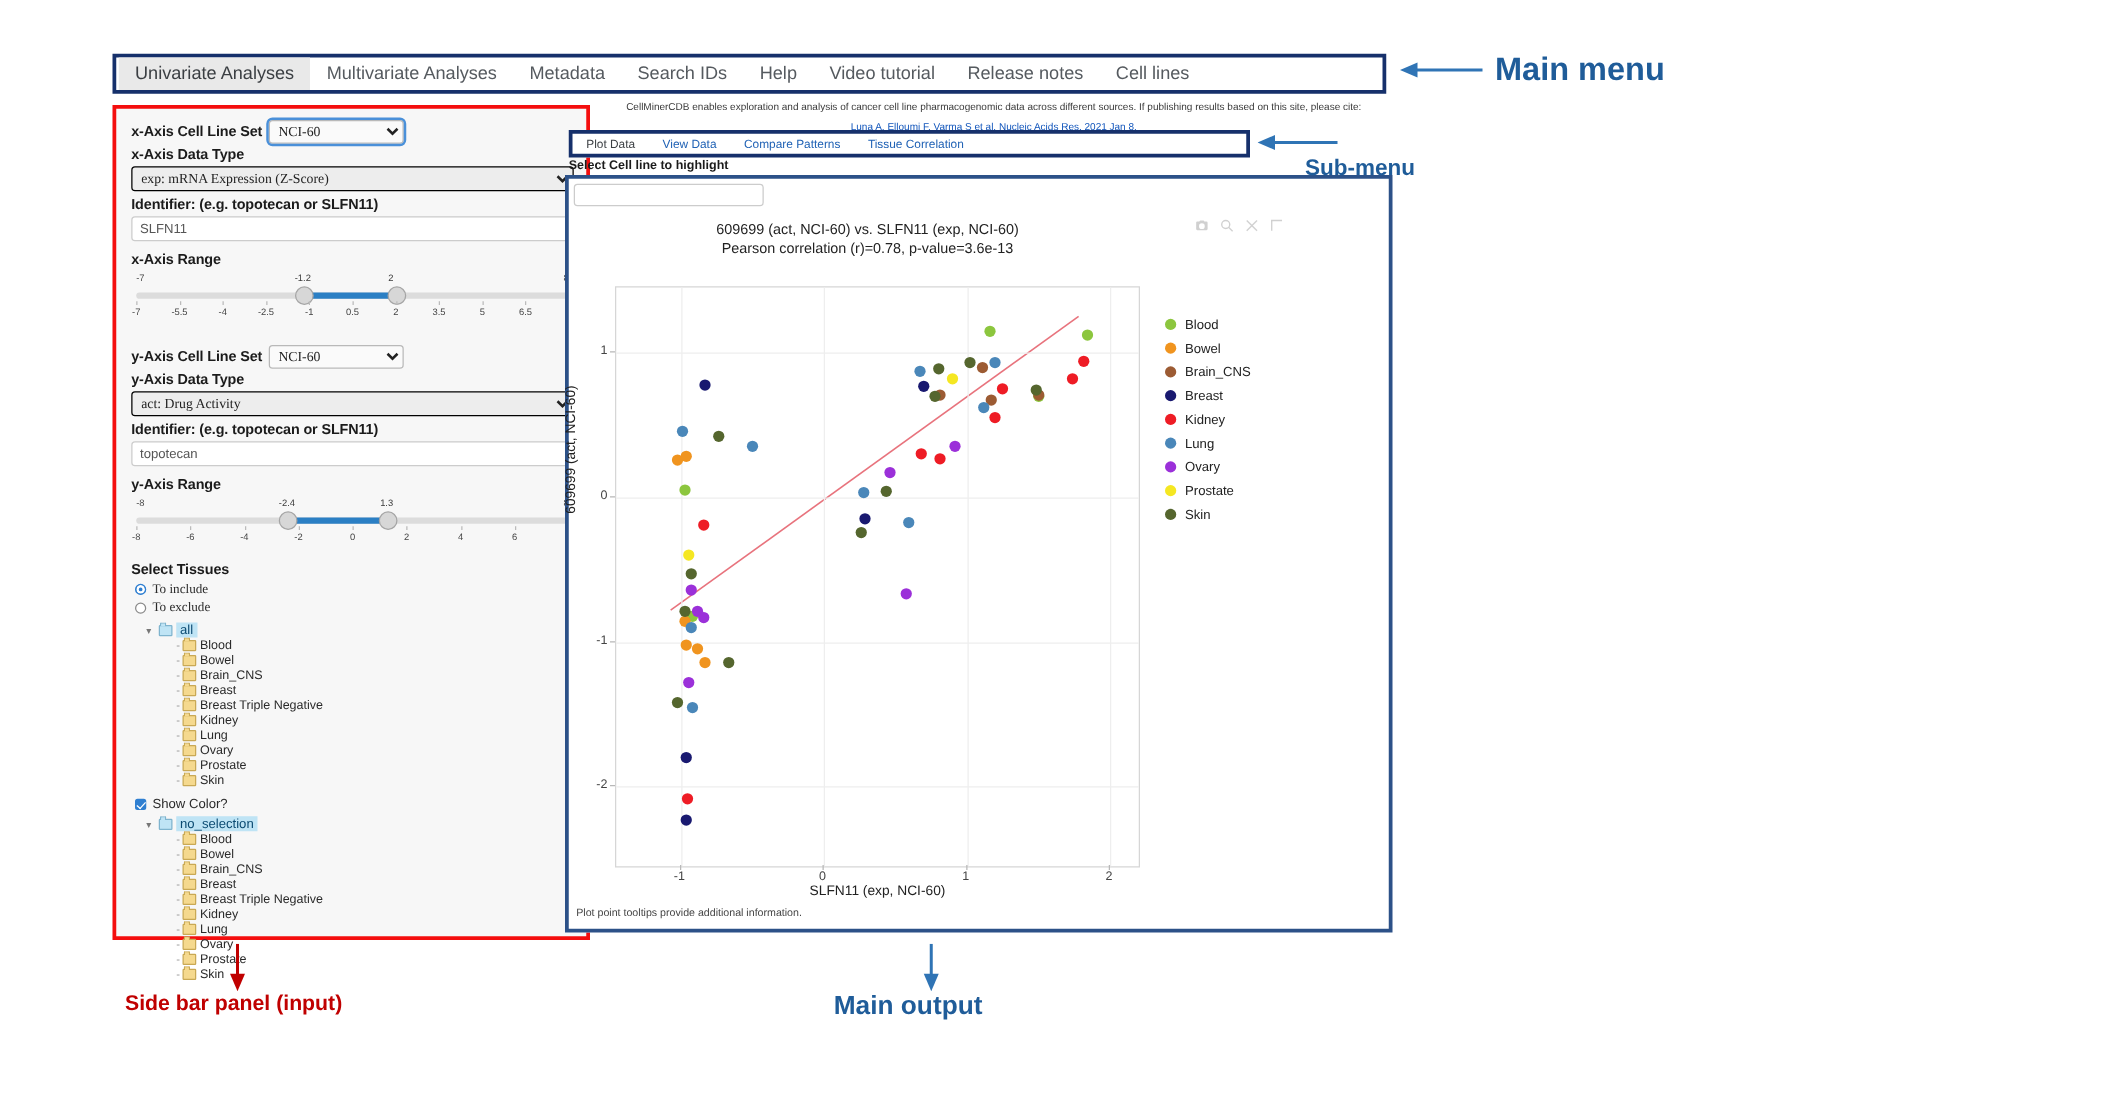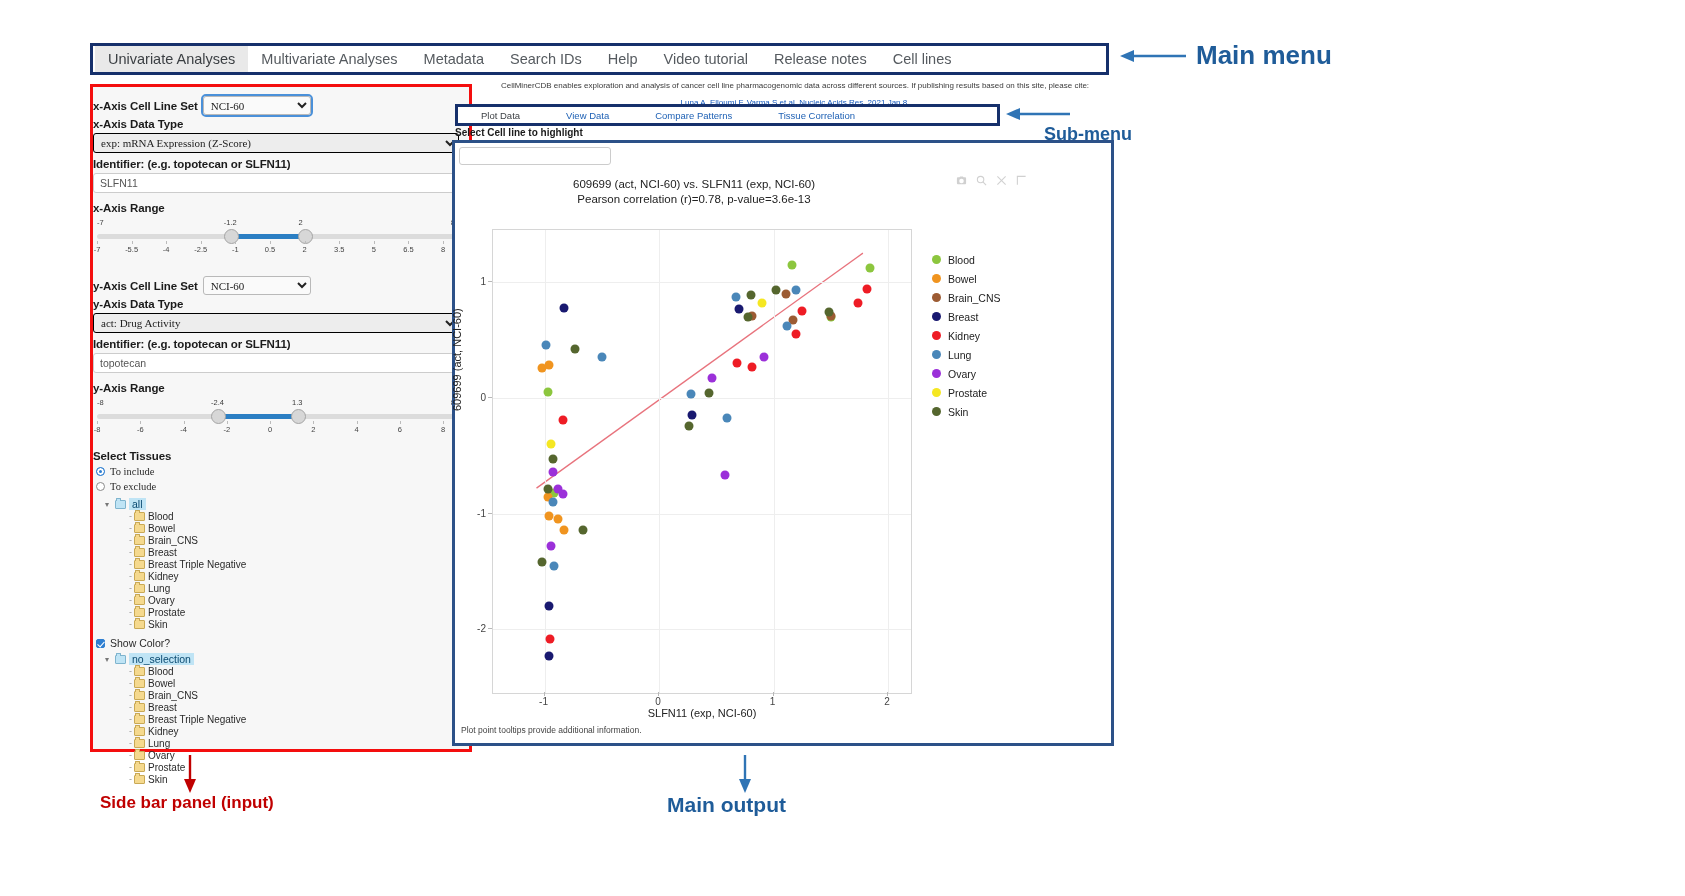--- a/index.html
+++ b/index.html
@@ -17,21 +17,21 @@
   .menu-item{
     font-size:14.5px;color:#555a5f;padding:6px 13px;line-height:14px;
     white-space:nowrap;cursor:pointer;
   }
   .menu-item.active{background:#e9e9e9;color:#3b3f43;}
   
   #sidebar{
     position:absolute;left:90px;top:84px;width:382px;height:668px;
     border:3px solid #f40e0e;box-sizing:border-box;background:#f7f7f7;
   }
-  .sb-pad{padding:9px 10px 6px 0;}
+  .sb-pad{padding:9px 10px 6px 12px;}
   .sb-label{font-size:11.5px;font-weight:bold;color:#1b1b1b;margin:0 0 3px 0;letter-spacing:-0.1px;}
   .row-inline{display:flex;align-items:center;gap:5px;margin-bottom:3px;}
   .row-inline .sb-label{margin:0;}
   select.sb-select{
     font-family:Liberation Serif, serif;font-size:11px;color:#222;
     background:#fafafa;border:1px solid #b9b9b9;border-radius:3px;
     height:19px;padding:0 3px;
   }
   select.cls-select{width:108px;outline:2px solid #4a90d9;}
   select.wide-select{width:100%;background:#ededed;border:1px solid #000000;height:20px;}
@@ -92,21 +92,21 @@
   .chk-label{font-size:10.5px;color:#2a2a2a;}
   
   #cite-block{position:absolute;left:480px;top:80px;width:630px;text-align:center;}
   .cite-line{font-size:8px;color:#3a3a3a;line-height:11px;}
   .cite-link{font-size:8px;color:#1155bb;text-decoration:underline;line-height:11px;margin-top:24px;}
   #sub-menu{
     position:absolute;left:455px;top:104px;width:545px;height:22px;
     border:3px solid #16306b;box-sizing:border-box;background:#fff;
     display:flex;align-items:center;
   }
-  .sub-item{font-size:9.5px;color:#2062b5;padding:0 23px;white-space:nowrap;cursor:pointer;}
+  .sub-item{font-size:9.5px;color:#2062b5;padding:0 11px;white-space:nowrap;cursor:pointer;}
   .sub-item.active{color:#3b3f43;}
   #select-cell-label{position:absolute;left:455px;top:127px;font-size:10px;font-weight:bold;color:#1b1b1b;}
   #output-panel{
     position:absolute;left:452px;top:140px;width:662px;height:606px;
     border:3px solid #2c5188;box-sizing:border-box;background:#ffffff;
   }
   #highlight-input{
     position:absolute;left:4px;top:4px;width:152px;height:18px;box-sizing:border-box;
     border:1px solid #cccccc;border-radius:3px;background:#fff;
     font-family:"Liberation Sans",sans-serif;font-size:10px;padding:0 5px;color:#333;

